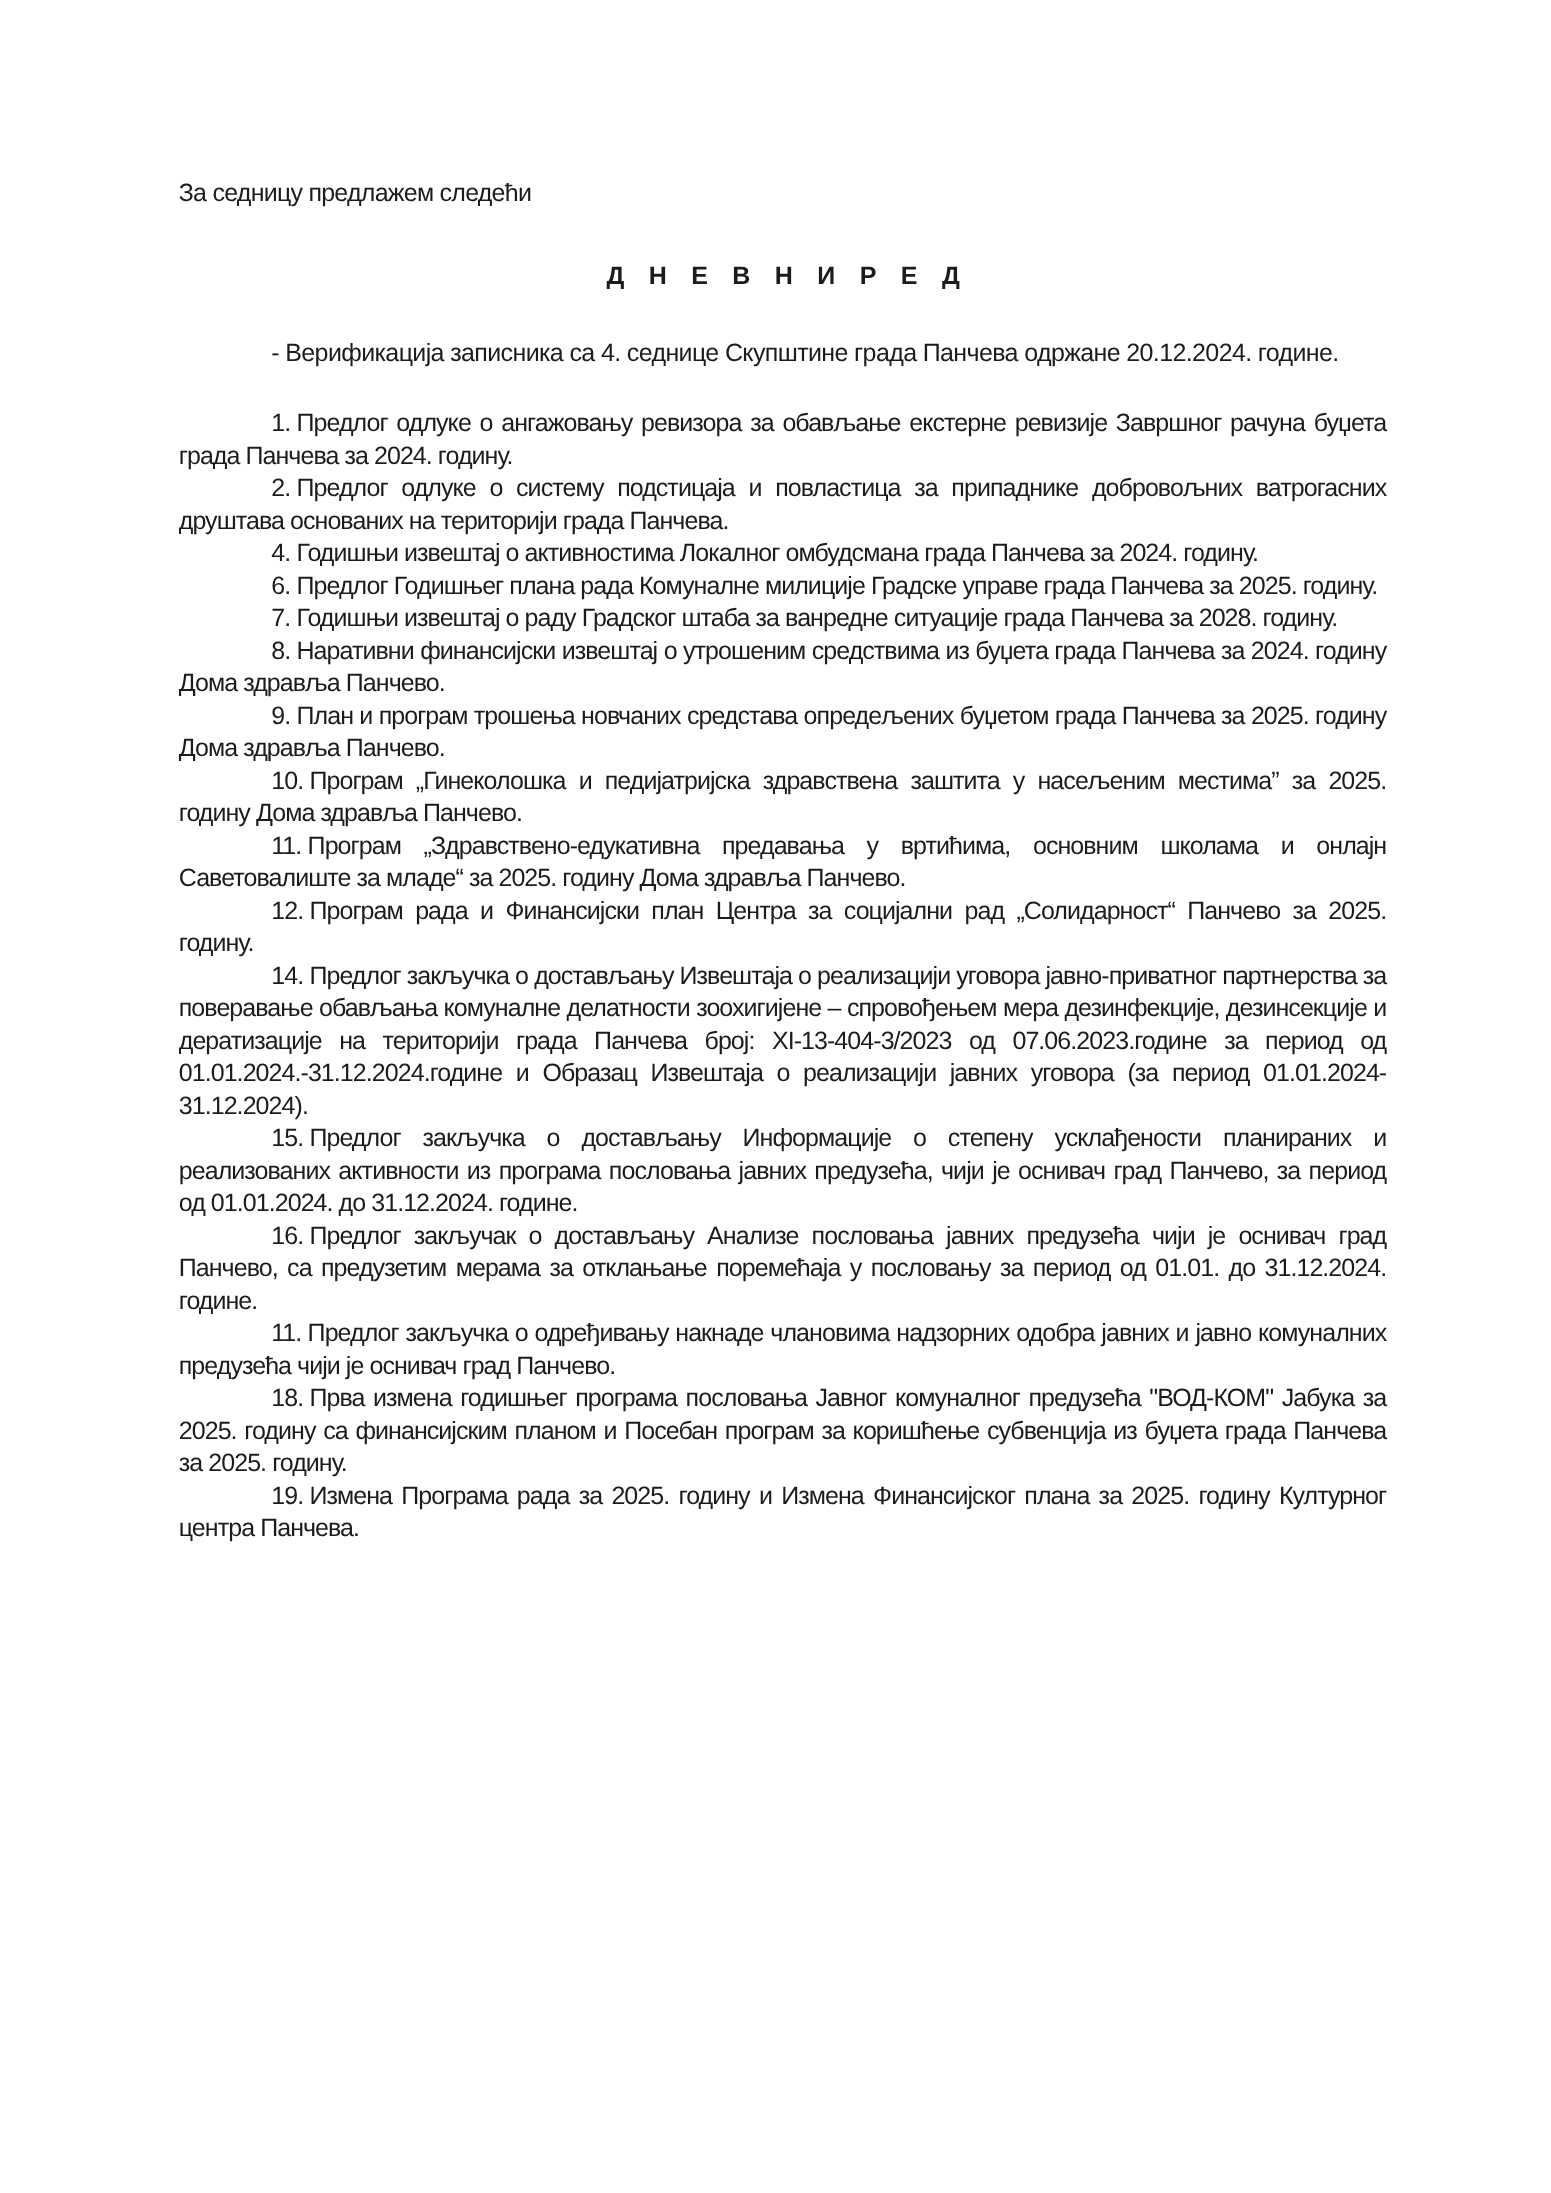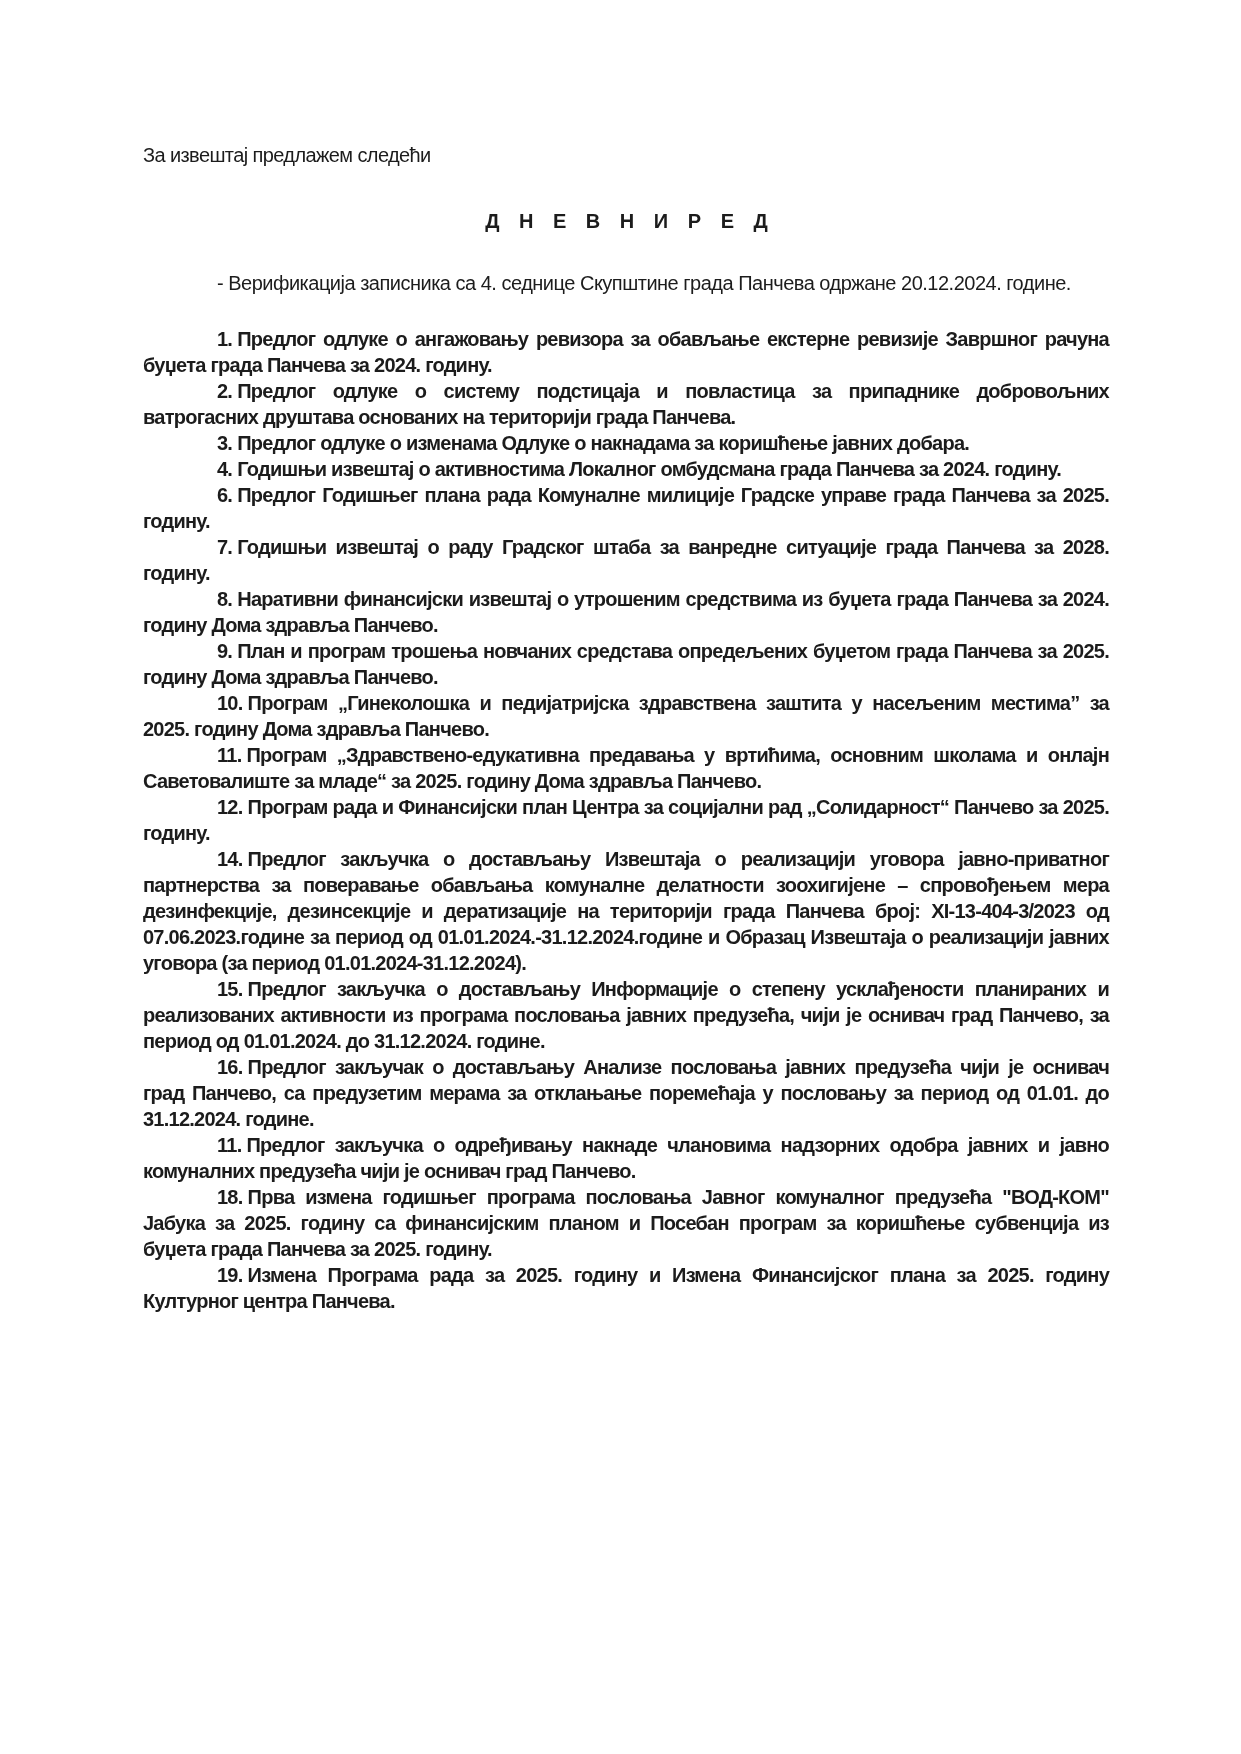--- a/index.html
+++ b/index.html
@@ -42,45 +42,43 @@
       font-size: 20px;
       line-height: 26px;
       text-indent: 74px;
       text-align: justify;
       letter-spacing: -0.5px;
     }
     .agenda {
       list-style: none;
       margin: 30px 0 0 0;
       padding: 0;
-      font-weight: bold;
     }
     .agenda-item {
       font-size: 20px;
       line-height: 26px;
       text-indent: 74px;
       text-align: justify;
       letter-spacing: -0.75px;
       margin: 0;
     }
     .agenda-item .num {
       margin-right: 5px;
     }
   </style>
 </head>
 <body>
 
 <div class="page">
-  <p class="intro">За извештај предлажем следећи</p>
+  <p class="intro">За седницу предлажем следећи</p>
   <h1 class="title">Д Н Е В Н И   Р Е Д</h1>
   <p class="verification">- Верификација записника са 4. седнице Скупштине града Панчева одржане 20.12.2024. године.</p>
   <ol class="agenda">
     <li class="agenda-item"><span class="num">1.</span><span>Предлог одлуке о ангажовању ревизора за обављање екстерне ревизије Завршног рачуна буџета града Панчева за 2024. годину.</span></li>
     <li class="agenda-item"><span class="num">2.</span><span>Предлог одлуке о систему подстицаја и повластица за припаднике добровољних ватрогасних друштава основаних на територији града Панчева.</span></li>
-    <li class="agenda-item"><span class="num">3.</span><span>Предлог одлуке о изменама Одлуке о накнадама за коришћење јавних добара.</span></li>
     <li class="agenda-item"><span class="num">4.</span><span>Годишњи извештај о активностима Локалног омбудсмана града Панчева за 2024. годину.</span></li>
     <li class="agenda-item"><span class="num">6.</span><span>Предлог Годишњег плана рада Комуналне милиције Градске управе града Панчева за 2025. годину.</span></li>
     <li class="agenda-item"><span class="num">7.</span><span>Годишњи извештај о раду Градског штаба за ванредне ситуације града Панчева за 2028. годину.</span></li>
     <li class="agenda-item"><span class="num">8.</span><span>Наративни финансијски извештај о утрошеним средствима из буџета града Панчева за 2024. годину Дома здравља Панчево.</span></li>
     <li class="agenda-item"><span class="num">9.</span><span>План и програм трошења новчаних средстава опредељених буџетом града Панчева за 2025. годину Дома здравља Панчево.</span></li>
     <li class="agenda-item"><span class="num">10.</span><span>Програм „Гинеколошка и педијатријска здравствена заштита у насељеним местима” за 2025. годину Дома здравља Панчево.</span></li>
     <li class="agenda-item"><span class="num">11.</span><span>Програм „Здравствено-едукативна предавања у вртићима, основним школама и онлајн Саветовалиште за младе“ за 2025. годину Дома здравља Панчево.</span></li>
     <li class="agenda-item"><span class="num">12.</span><span>Програм рада и Финансијски план Центра за социјални рад „Солидарност“ Панчево за 2025. годину.</span></li>
     <li class="agenda-item"><span class="num">14.</span><span>Предлог закључка о достављању Извештаја о реализацији уговора јавно-приватног партнерства за поверавање обављања комуналне делатности зоохигијене – спровођењем мера дезинфекције, дезинсекције и дератизације на територији града Панчева број: XI-13-404-3/2023 од 07.06.2023.године за период од 01.01.2024.-31.12.2024.године и Образац Извештаја о реализацији јавних уговора (за период 01.01.2024-31.12.2024).</span></li>
     <li class="agenda-item"><span class="num">15.</span><span>Предлог закључка о достављању Информације о степену усклађености планираних и реализованих активности из програма пословања јавних предузећа, чији је оснивач град Панчево, за период од 01.01.2024. до 31.12.2024. године.</span></li>

